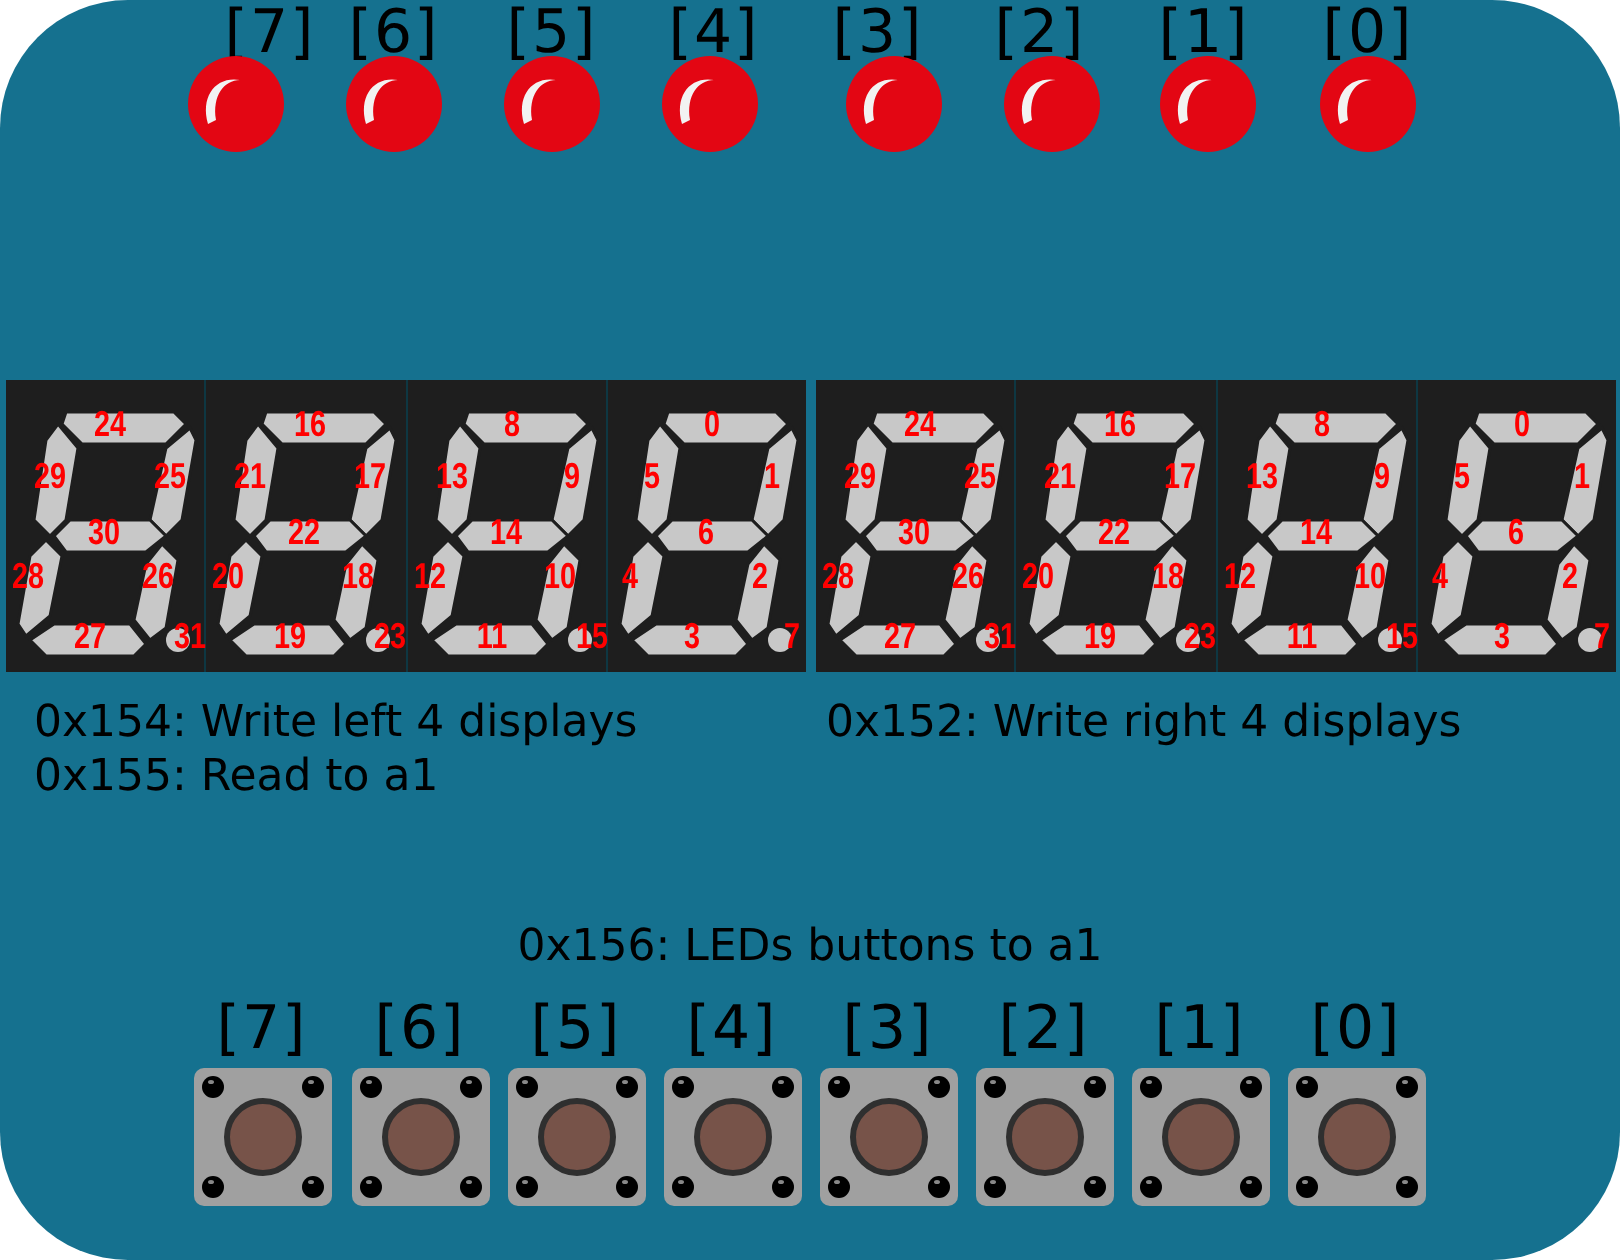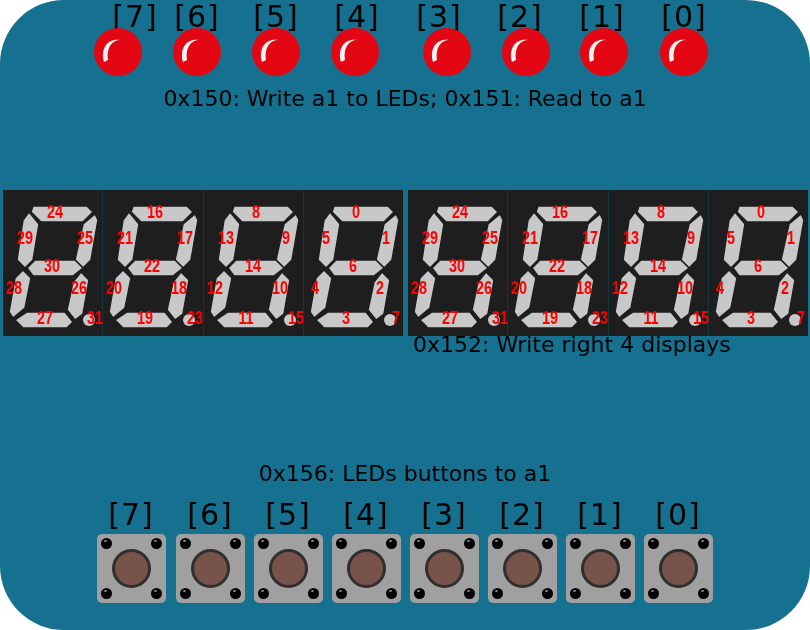--- a/index.html
+++ b/index.html
@@ -67,21 +67,20 @@
       <svg width="48" height="48">
         <path d="M10 34 C6 20 14 10 26 12 C18 12 12 20 14 32 Z" fill="#f2f2f2"></path>
       </svg>
     </div>
   <div class="led" style="left:684px;top:28px">
       <svg width="48" height="48">
         <path d="M10 34 C6 20 14 10 26 12 C18 12 12 20 14 32 Z" fill="#f2f2f2"></path>
       </svg>
     </div>
 
-  <div class="caption" style="left:0;width:810px;text-align:center;top:86px">0x150: Write a1 to LEDs; 0x151: Read to a1</div>
 
   <div class="panel" style="left:3px;width:400px">
     <div class="digit">
       <svg width="100" height="146">
         <g fill="#c8c8c8" stroke="#1e1e1e" stroke-width="1.5">
           <polygon points="30,16 84,16 90,22 80,32 38,32 28,22"></polygon>
           <polygon points="92,24 95,30 88,70 80,78 72,70 80,34"></polygon>
           <polygon points="78,82 86,90 80,124 72,130 64,120 70,92"></polygon>
           <polygon points="62,122 70,132 64,138 20,138 12,130 24,122"></polygon>
           <polygon points="10,128 6,122 12,88 20,80 28,88 22,118"></polygon>
@@ -251,21 +250,23 @@
       <span class="segnum" style="left:82px;top:48px">1</span>
       <span class="segnum" style="left:76px;top:98px">2</span>
       <span class="segnum" style="left:42px;top:128px">3</span>
       <span class="segnum" style="left:11px;top:98px">4</span>
       <span class="segnum" style="left:22px;top:48px">5</span>
       <span class="segnum" style="left:49px;top:76px">6</span>
       <span class="segnum" style="left:92px;top:128px">7</span>
     </div>
   </div>
 
-  <div class="caption" style="left:413px;top:332px">0x152: Write right 4 displays</div>
+  <div class="caption" style="left:17px;top:349px">0x154: Write left 4 displays</div>
+  <div class="caption" style="left:17px;top:376px">0x155: Read to a1</div>
+  <div class="caption" style="left:413px;top:349px">0x152: Write right 4 displays</div>
 
   <div class="caption" style="left:0;width:810px;text-align:center;top:461px">0x156: LEDs buttons to a1</div>
 
   <div class="lbl" style="left:131px;top:500px">[7]</div>
   <div class="lbl" style="left:210px;top:500px">[6]</div>
   <div class="lbl" style="left:288px;top:500px">[5]</div>
   <div class="lbl" style="left:366px;top:500px">[4]</div>
   <div class="lbl" style="left:444px;top:500px">[3]</div>
   <div class="lbl" style="left:522px;top:500px">[2]</div>
   <div class="lbl" style="left:600px;top:500px">[1]</div>

